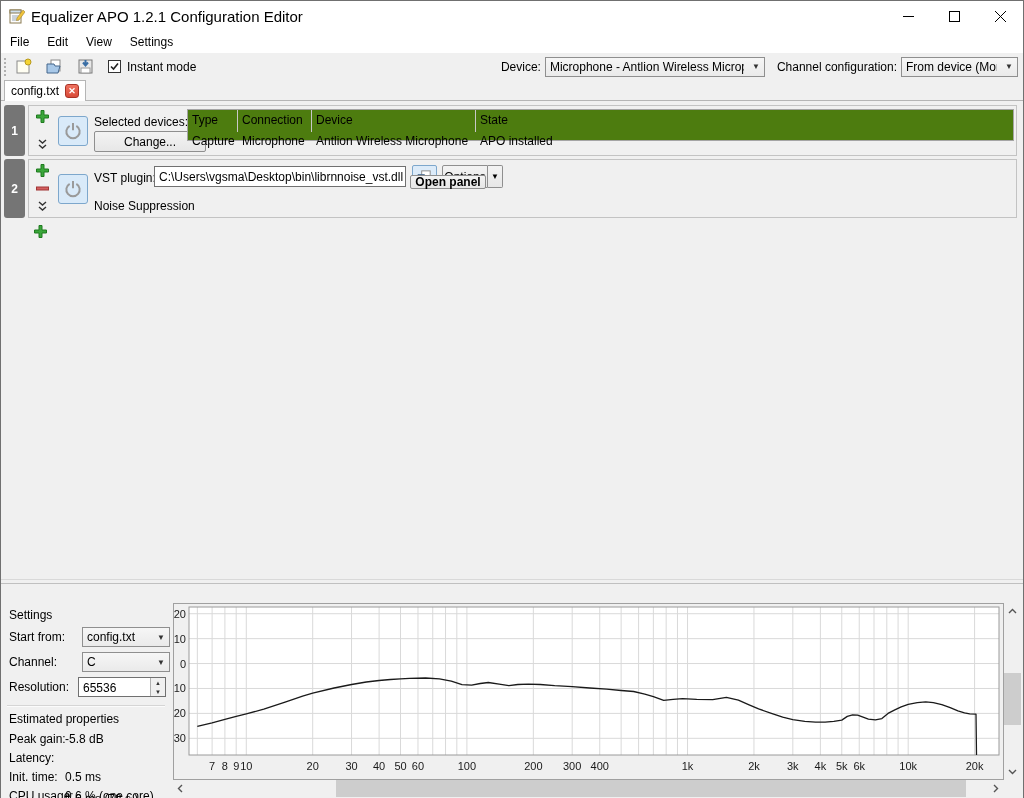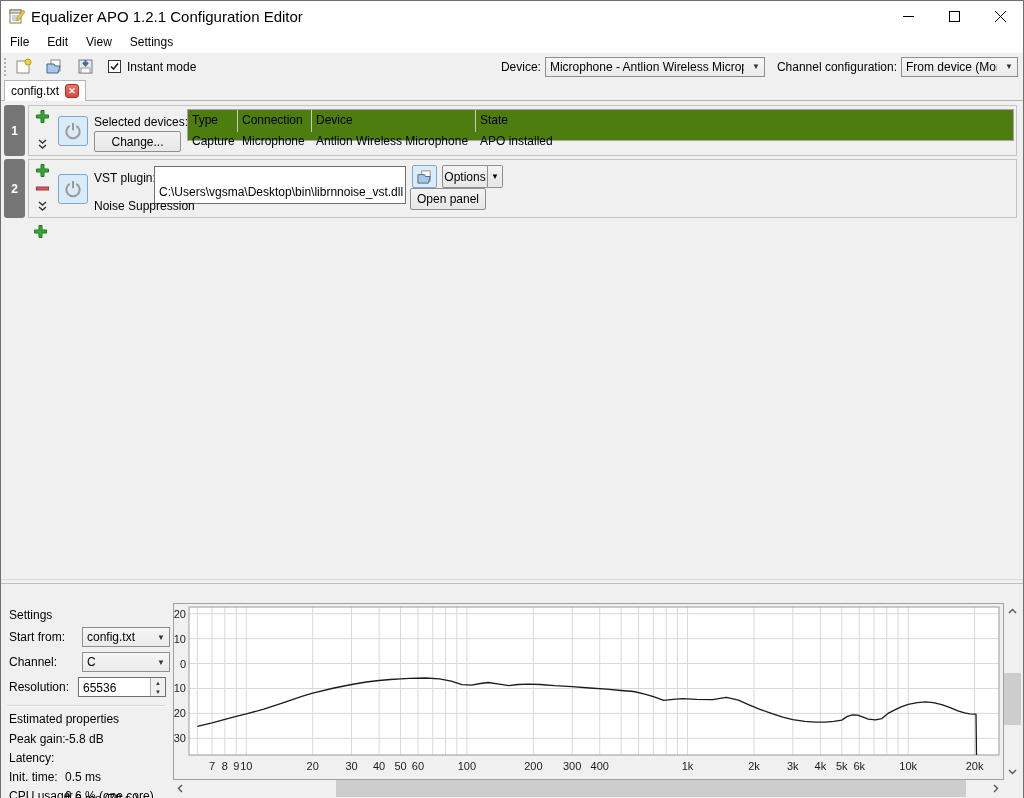--- a/index.html
+++ b/index.html
@@ -49,34 +49,34 @@
   .badge1 { top:4px; height:51px; }
   .badge2 { top:58px; height:59px; }
   .icon-col { position:absolute; left:5px; top:3px; width:16px; display:flex; flex-direction:column; align-items:center; }
   .mini-icon { width:15px; height:15px; margin-bottom:3px; }
   .mini-icon svg { width:15px; height:15px; }
   .chevrons svg { width:11px; height:11px; }
   .power-btn { position:absolute; left:29px; width:30px; height:30px; background:#d9eaf9; border:1px solid #7da7cc; border-radius:3px; display:flex; align-items:center; justify-content:center; }
   .power-btn svg { width:20px; height:20px; }
   .btn { background:linear-gradient(#f3f3f3,#e7e7e7); border:1px solid #8f8f8f; border-radius:2px; display:flex; align-items:center; justify-content:center; }
   .sel-label { position:absolute; left:65px; top:9px; }
-  .change-btn { position:absolute; left:65px; top:25px; width:87px; height:21px; }
+  .change-btn { position:absolute; left:65px; top:25px; width:112px; height:21px; }
   .device-table { position:absolute; left:158px; top:3px; right:2px; height:32px; background:#4d7c0f; border:1px solid #a5a5a5; display:grid; grid-template-columns:50px 74px 164px auto; grid-template-rows:22px 21px; }
   .device-table .hcell { border-right:1px solid #c8c8c8; padding:3px 4px 0 4px; }
   .device-table .hcell:nth-child(4) { border-right:none; }
   .device-table .dcell { padding:2px 4px 0 4px; }
   .vst-label { position:absolute; left:65px; top:11px; }
-  .vst-input { position:absolute; left:125px; top:6px; width:252px; height:21px; background:#fff; border:1px solid #707070; padding:18px 4px; white-space:nowrap; overflow:hidden; }
+  .vst-input { position:absolute; left:125px; top:6px; width:252px; height:21px; background:#fff; border:1px solid #707070; padding:3px 4px; white-space:nowrap; overflow:hidden; }
   .file-btn { position:absolute; left:383px; top:5px; width:25px; height:23px; background:#dcebf9; border:1px solid #7da7cc; border-radius:2px; display:flex; align-items:center; justify-content:center; }
   .file-btn svg { width:16px; height:16px; }
   .options-btn { position:absolute; left:413px; top:5px; height:19px; display:flex; }
   .options-main { width:46px; height:23px; border-radius:2px 0 0 2px; }
   .options-arrow { width:15px; height:23px; border-left:none; border-radius:0 2px 2px 0; font-size:8px; }
   .plugin-name { position:absolute; left:65px; top:39px; }
-  .openpanel-btn { position:absolute; left:381px; top:28px; width:76px; height:22px; }
+  .openpanel-btn { position:absolute; left:381px; top:15px; width:76px; height:14px;font-weight:bold; }
   .add-below { position:absolute; left:32px; top:123px; width:15px; height:15px; }
 
   
   .splitter { position:absolute; left:0; top:578px; width:100%; height:4px; background:#f0f0f0; border-top:1px solid #d9d9d9; }
   .analysis { position:absolute; left:0; top:582px; width:100%; height:216px; background:#f0f0f0; border-top:1px solid #c0c0c0; }
   .analysis-titlebar { position:absolute; left:0; top:0; width:100%; height:18px; display:flex; align-items:center; padding-left:6px; border-bottom:1px solid #dcdcdc; }
   .analysis-icons { position:absolute; right:4px; top:2px; display:flex; gap:6px; }
   .analysis-icons .abtn { width:14px; height:14px; display:flex; align-items:center; justify-content:center; }
   .panel-left { position:absolute; left:0; top:18px; width:170px; bottom:0; }
   .group-label { position:absolute; left:8px; }

